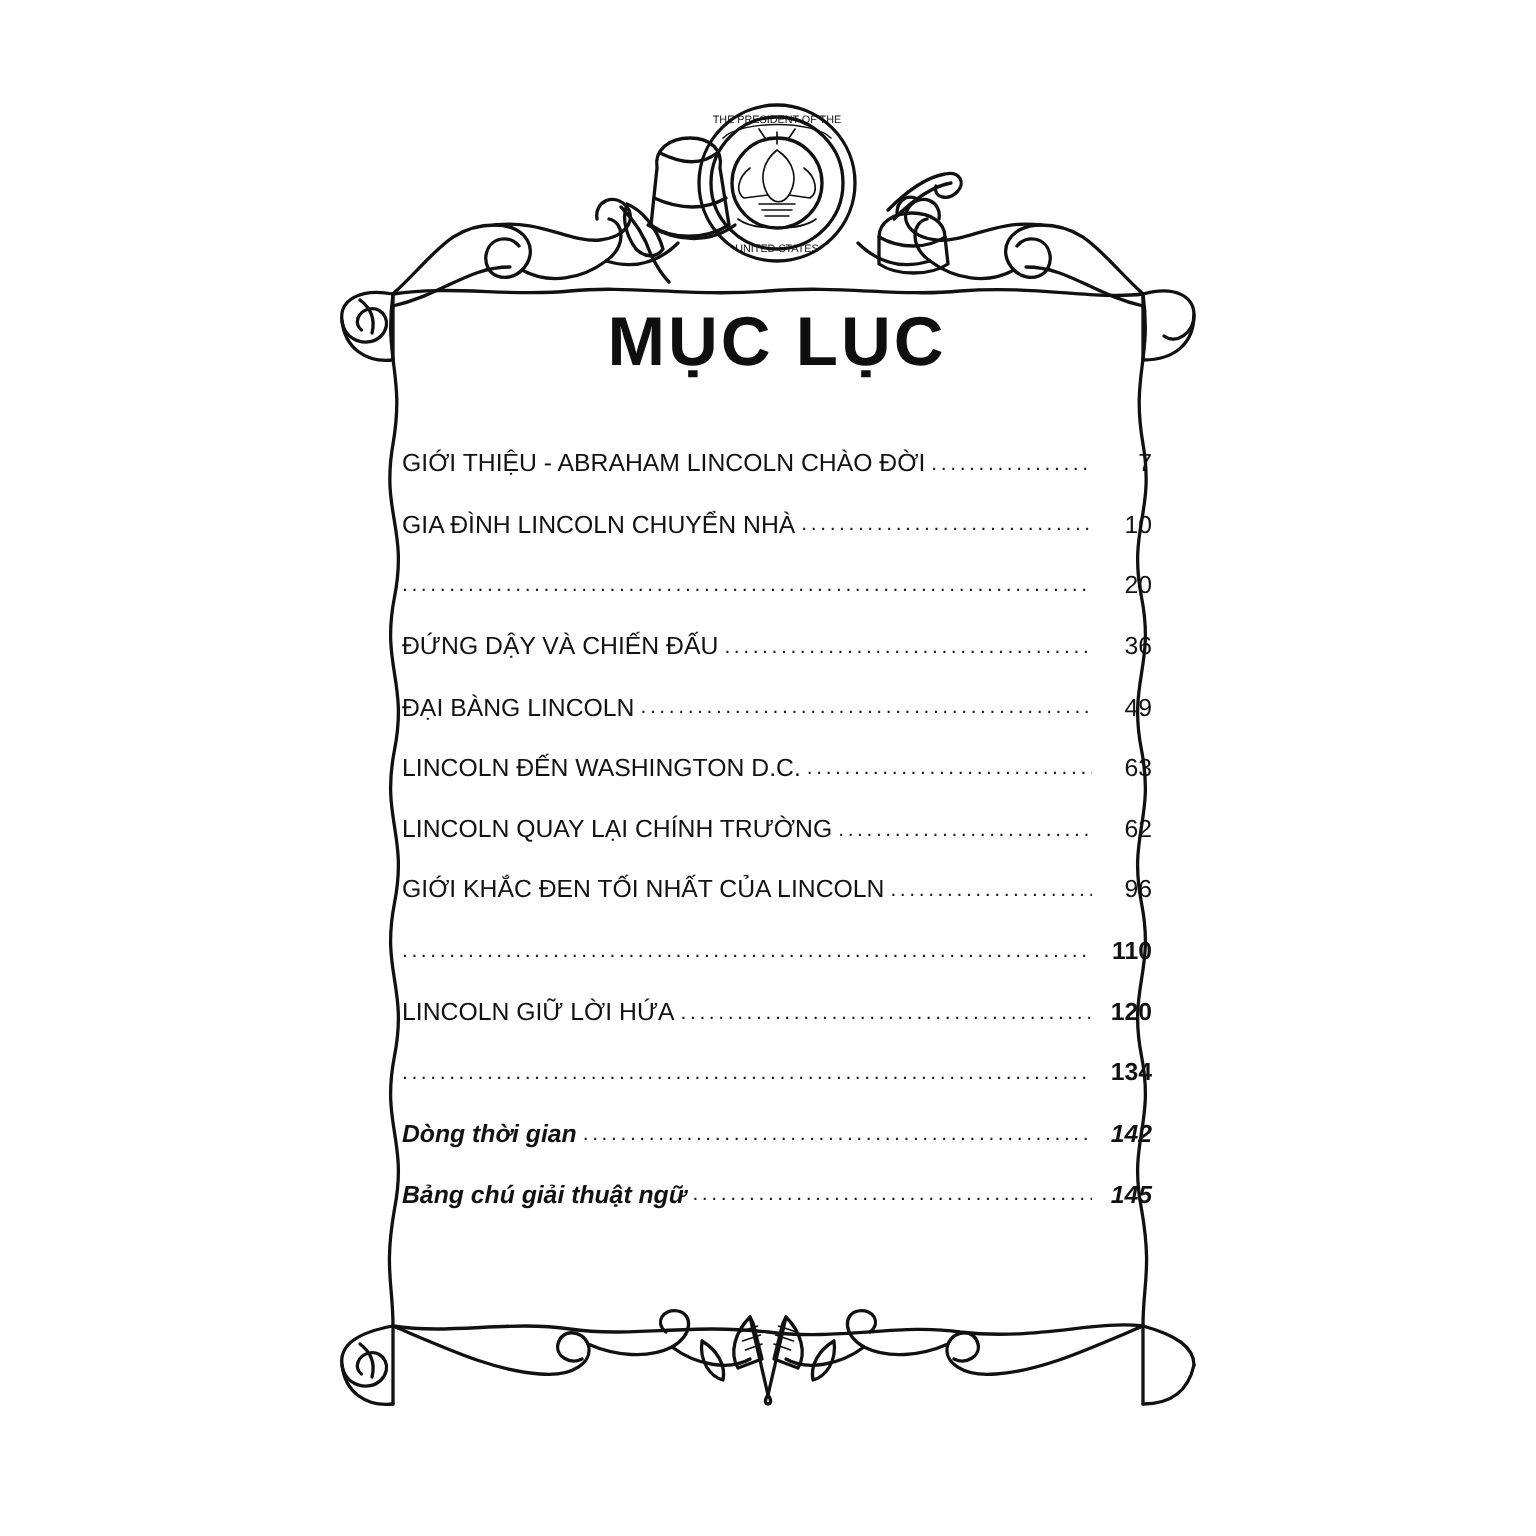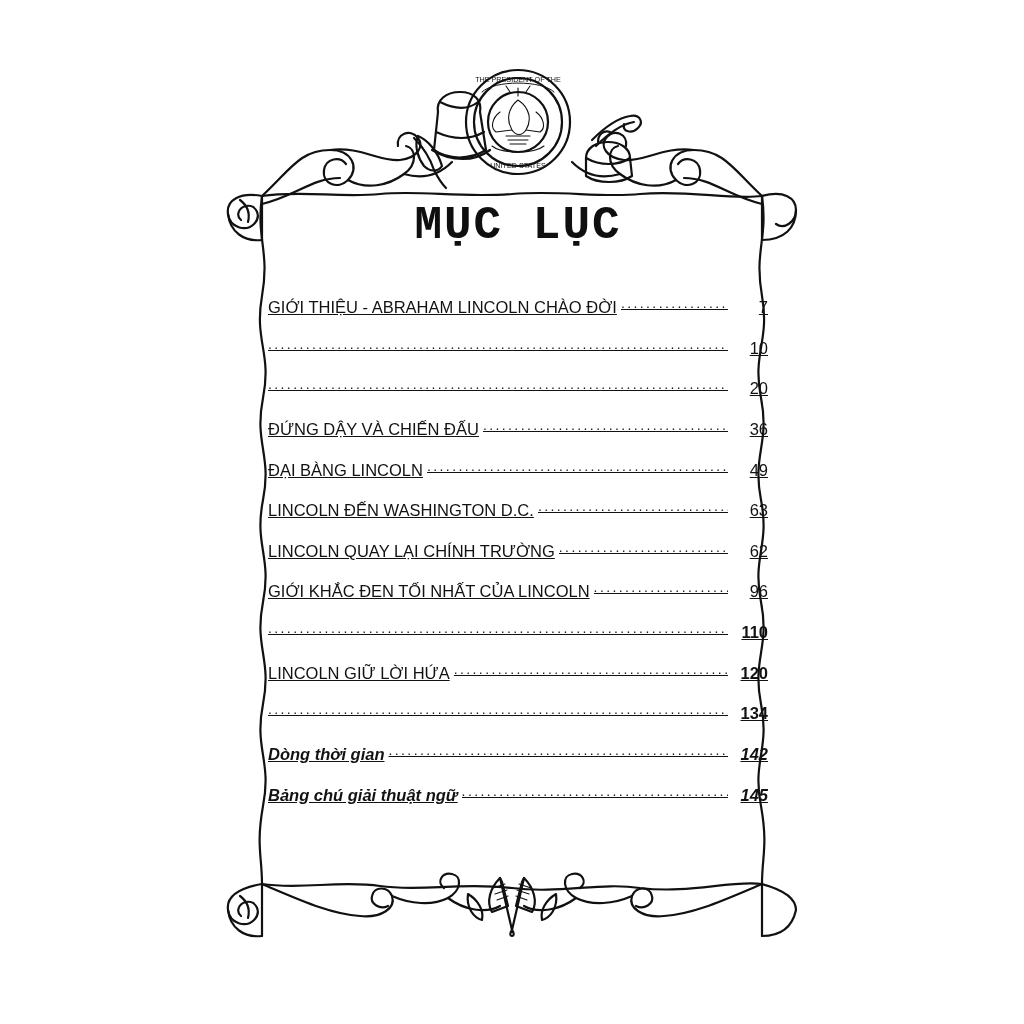--- a/index.html
+++ b/index.html
@@ -38,39 +38,38 @@
     width: 500px;
     height: 680px;
   }
 
   .toc-title {
     text-align: center;
     font-size: 46px;
     font-weight: bold;
     letter-spacing: 2px;
     margin: 0 0 46px 0;
-    font-family: Liberation Mono, monospace;
+    font-family: Liberation Sans, sans-serif;
     color: #100f0f;
   }
 
   .toc-list {
     margin: 0;
     padding: 0;
     list-style: none;
   }
 
   .toc-row {
     display: flex;
-    align-items: flex-start;
+    align-items: flex-end;
     font-size: 16.5px;
     line-height: 1.1;
     margin-bottom: 22.5px;
     white-space: nowrap;
     color: #121212;
-    text-decoration: underline;
   }
 
   .toc-row .label {
     flex: 0 0 auto;
     padding-right: 4px;
   }
 
   .toc-row .dots {
     flex: 1 1 auto;
     overflow: hidden;
@@ -233,20 +232,21 @@
 
     <ul class="toc-list">
 
       <li class="toc-row">
         <span class="label">GIỚI THIỆU -  ABRAHAM LINCOLN CHÀO ĐỜI</span>
         <span class="dots">...................................................................................................</span>
         <span class="page">7</span>
       </li>
 
       <li class="toc-row">
+        <span class="label">GIA ĐÌNH LINCOLN CHUYỂN NHÀ</span>
         <span class="dots">...................................................................................................</span>
         <span class="page">10</span>
       </li>
 
       <li class="toc-row">
         <span class="dots">...................................................................................................</span>
         <span class="page">20</span>
       </li>
 
       <li class="toc-row">

